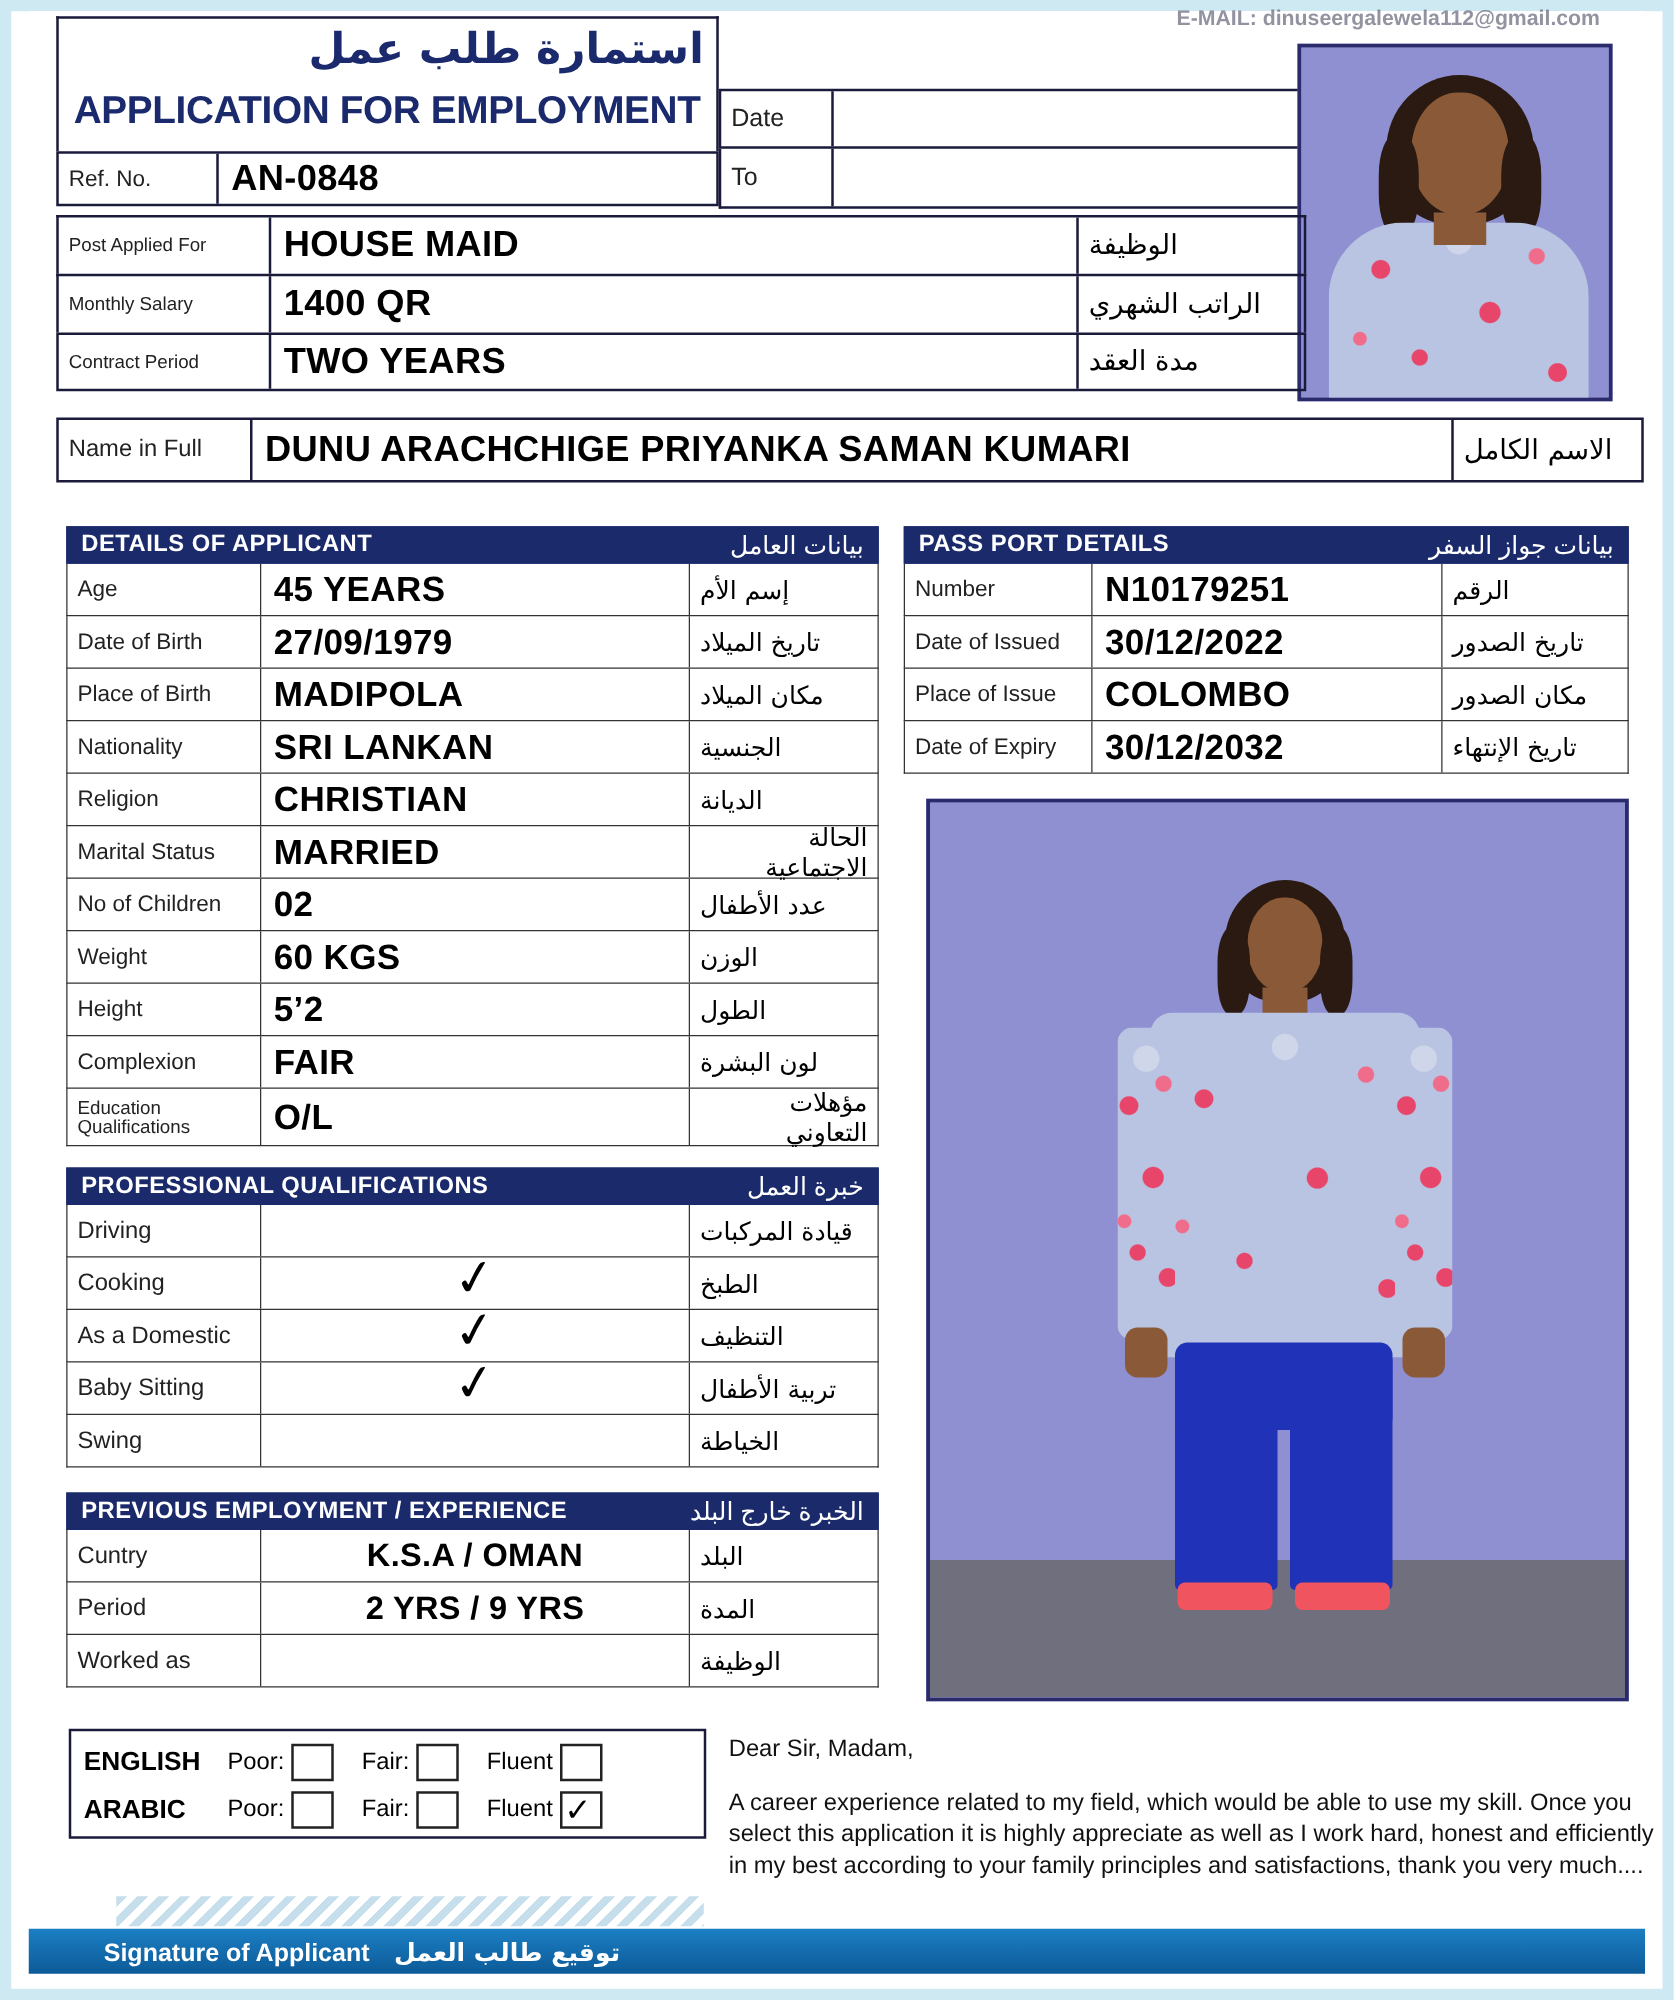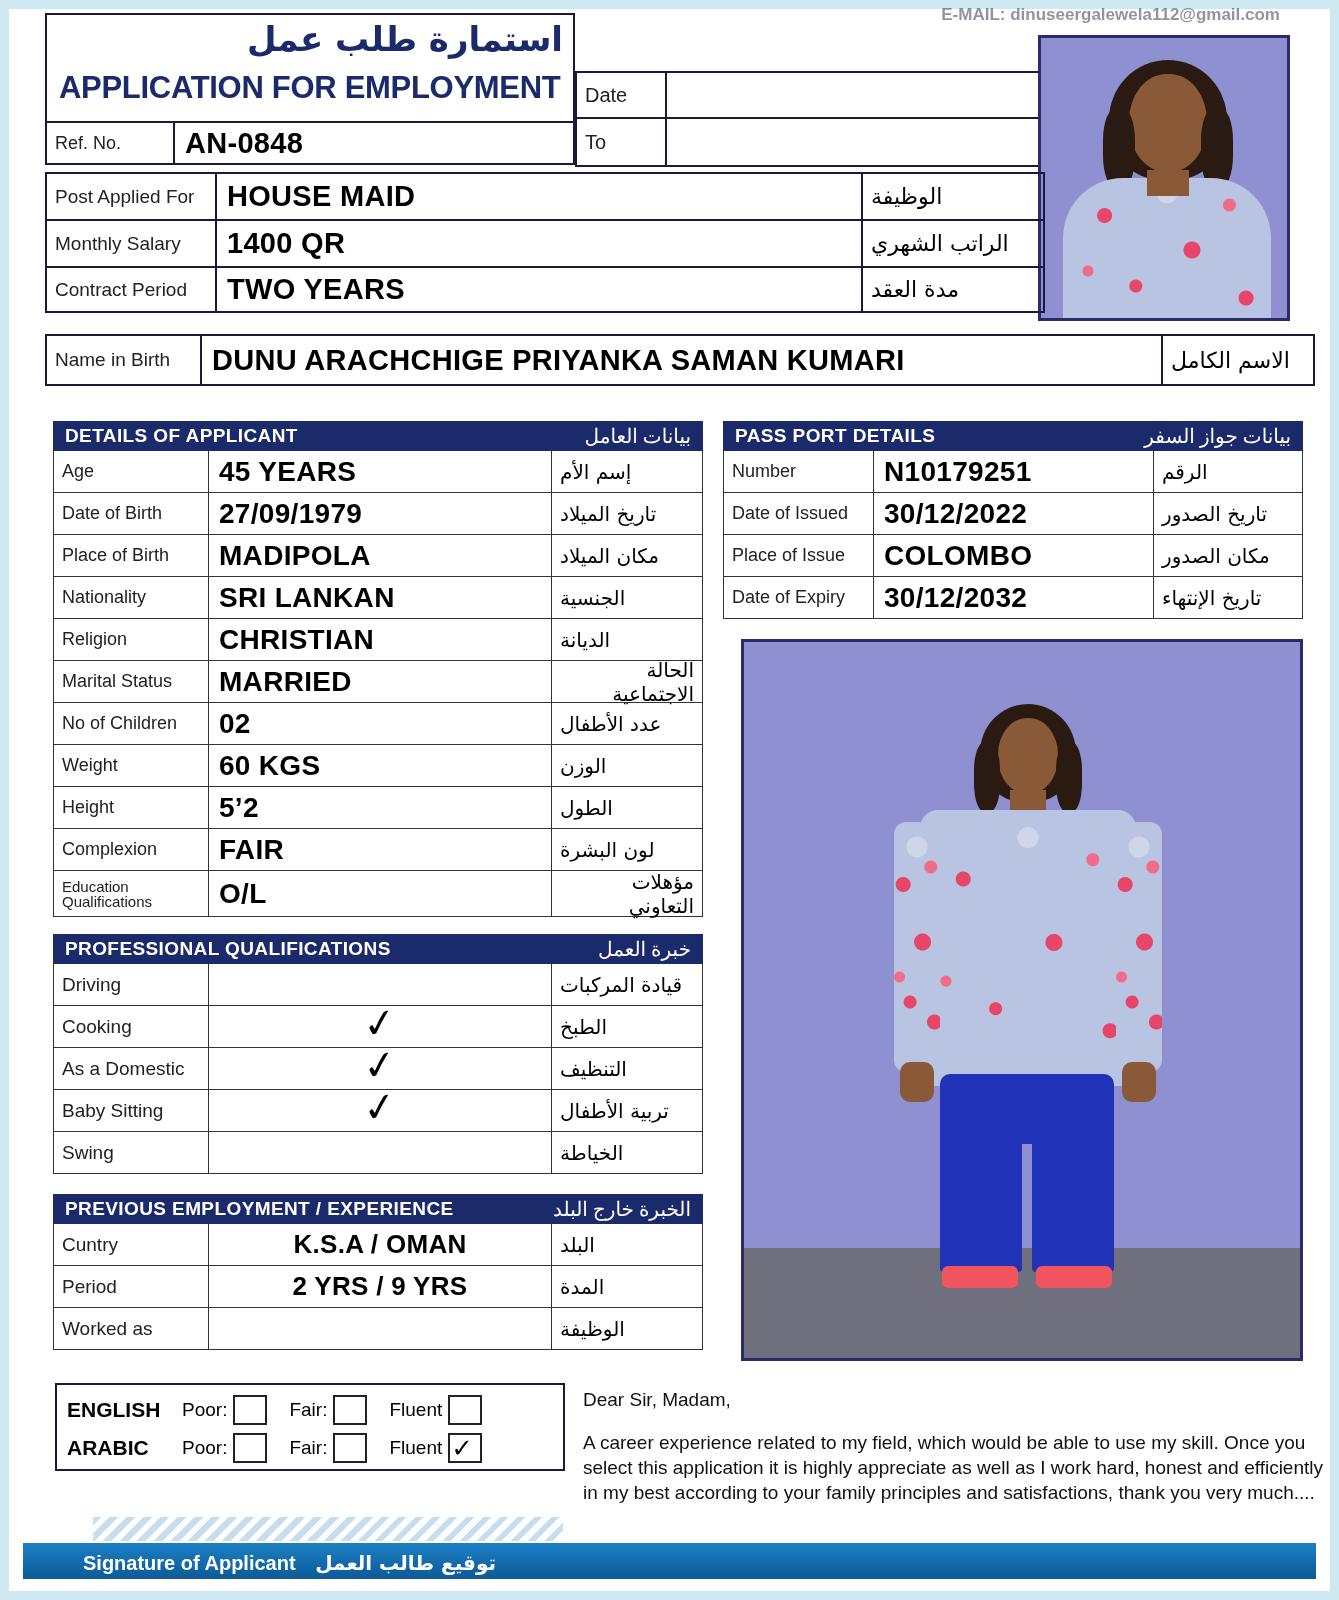--- a/index.html
+++ b/index.html
@@ -75,41 +75,41 @@
   }
   #email-top {
     position:absolute; right:36px; top:-4px;
     font-size:17px; font-weight:bold; color:#3a3a55; opacity:.55;
   }
 
   
   #post-block { position:absolute; left:22px; top:163px; width:1000px; }
   #post-block .r { display:flex; border:2px solid #1a1a3a; border-bottom:none; height:47px;}
   #post-block .r:last-child { border-bottom:2px solid #1a1a3a; }
-  #post-block .lbl { width:170px; border-right:2px solid #1a1a3a; font-size:19px;}
+  #post-block .lbl { width:170px; border-right:2px solid #1a1a3a; font-size:15px;}
   #post-block .val { flex:1; border-right:2px solid #1a1a3a; font-size:29px;}
   #post-block .ar { width:180px; font-size:22px;}
 
   
   #name-block {
     position:absolute; left:22px; top:325px; width:1270px; height:52px;
     display:flex; border:2px solid #1a1a3a;
   }
   #name-block .lbl { width:155px; border-right:2px solid #1a1a3a; font-size:19px;}
   #name-block .val { flex:1; border-right:2px solid #1a1a3a; font-size:29px;}
   #name-block .ar { width:150px; font-size:22px;}
 
   
   .sec-bar {
     background:#1b2a6b; color:#fff; display:flex; align-items:center;
     justify-content:space-between; padding:2px 10px; height:30px;
     border:2px solid #1b2a6b;
   }
   .sec-bar .t { font-size:19px; font-weight:bold; letter-spacing:.4px;}
-  .sec-bar .a { font-size:20px; font-family:Liberation Serif, serif; direction:rtl;}
+  .sec-bar .a { font-size:20px; font-family:Liberation Sans, sans-serif; direction:rtl;}
 
   
   #details { position:absolute; left:30px; top:412px; width:650px; }
   #details .dr { display:flex; border:1.5px solid #333; border-top:none; height:42px;}
   #details .dr:first-of-type { border-top:1.5px solid #333; }
   #details .lbl { width:155px; border-right:1.5px solid #333; font-size:18px;}
   #details .val { flex:1; border-right:1.5px solid #333; font-size:28px;}
   #details .ar { width:150px; font-size:20px;}
   #details .dr.tall { height:46px; }
   #details .dr.tall .lbl { font-size:15px; line-height:1.0; display:flex; flex-direction:column; justify-content:center;}
@@ -256,21 +256,21 @@
         <div class="ar">الراتب الشهري</div>
       </div>
       <div class="r">
         <div class="lbl">Contract Period</div>
         <div class="val">TWO YEARS</div>
         <div class="ar">مدة العقد</div>
       </div>
     </div>
 
     <div id="name-block">
-      <div class="lbl">Name in Birth</div>
+      <div class="lbl">Name in Full</div>
       <div class="val">DUNU ARACHCHIGE PRIYANKA SAMAN KUMARI</div>
       <div class="ar">الاسم الكامل</div>
     </div>
 
     <div id="details">
       <div class="sec-bar">
         <span class="t">DETAILS OF APPLICANT</span>
         <span class="a">بيانات العامل</span>
       </div>
       <div class="dr">

